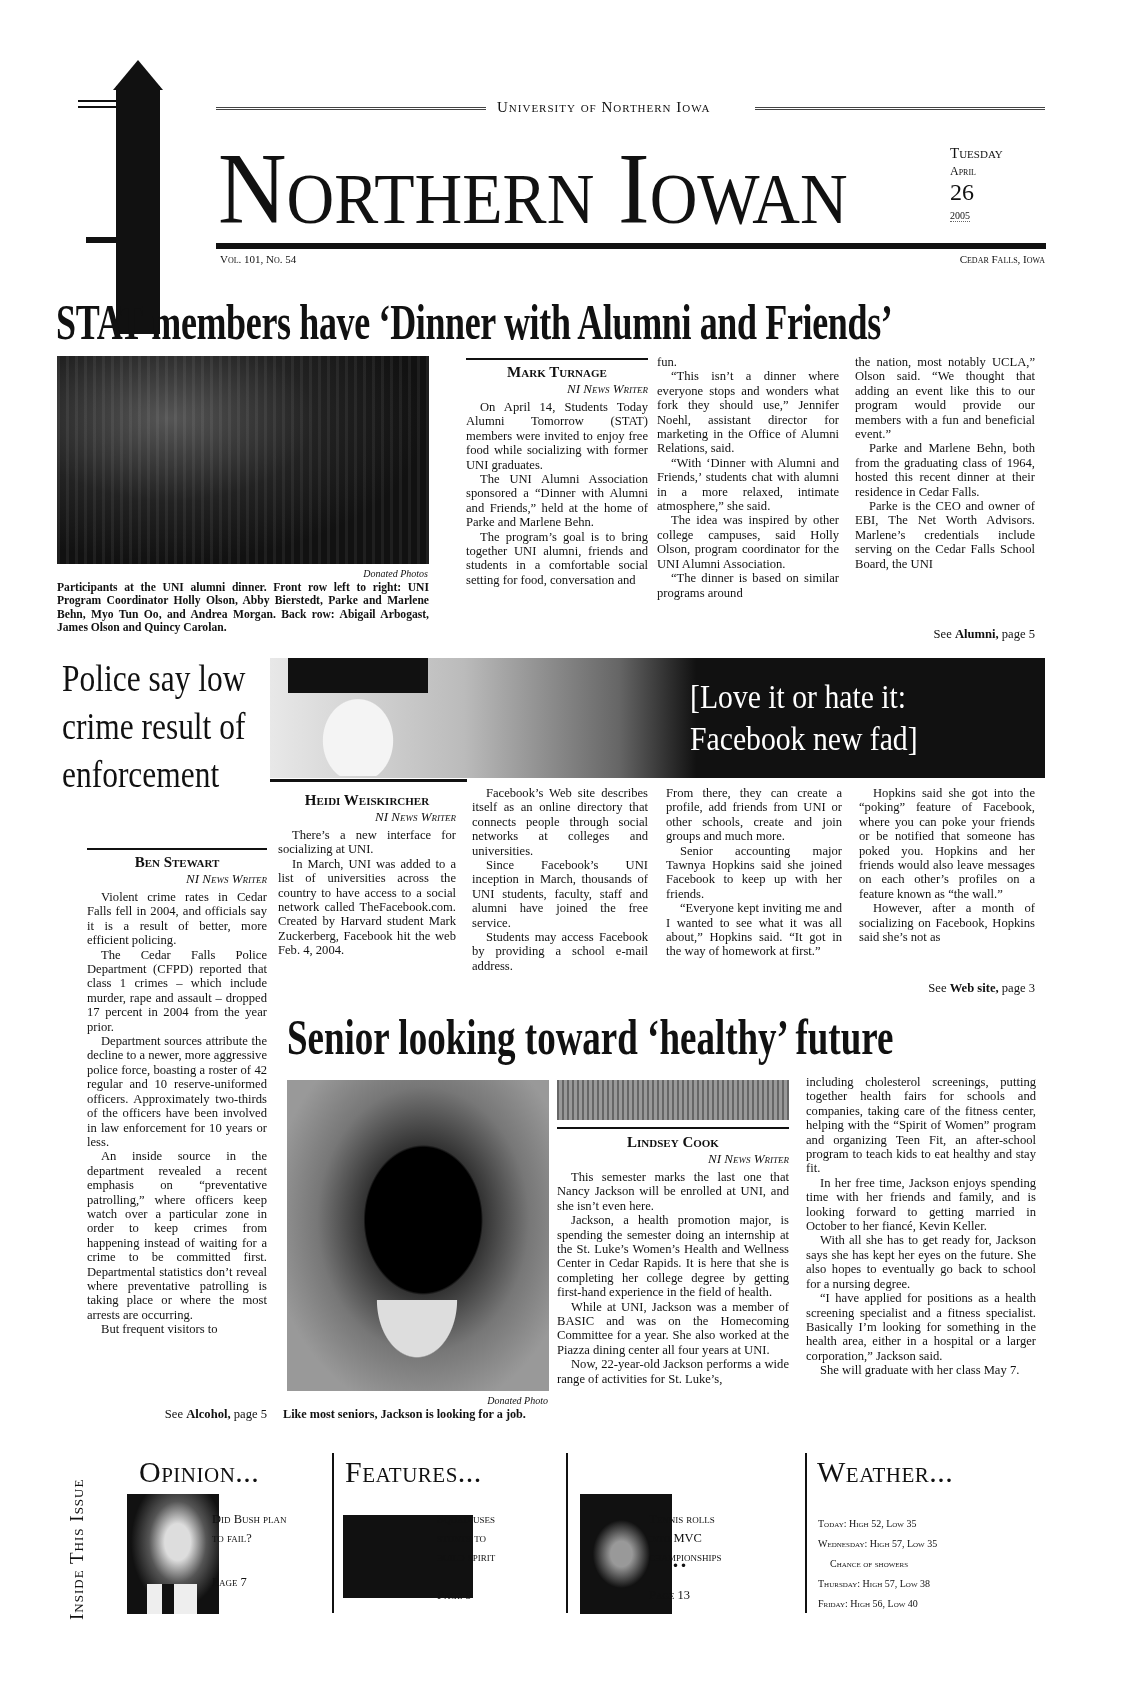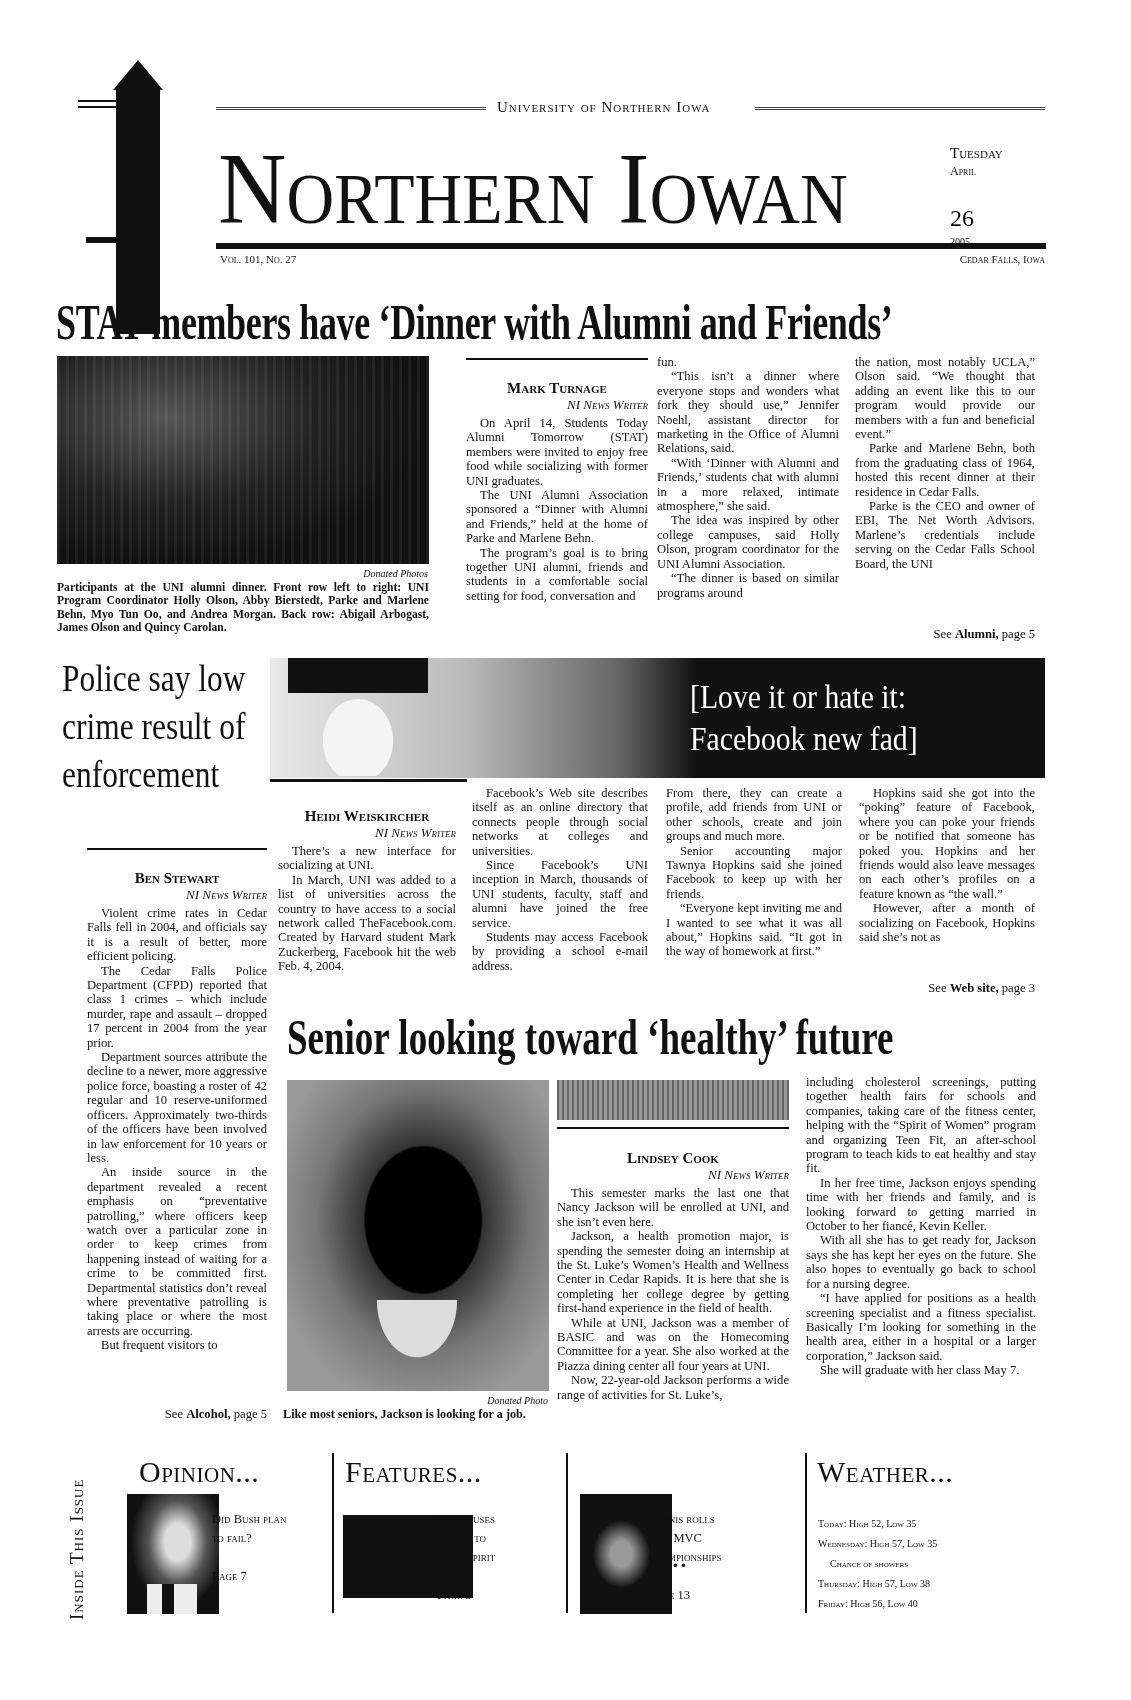--- a/index.html
+++ b/index.html
@@ -11,38 +11,38 @@
   .tower { position:absolute; left:116px; top:86px; width:44px; height:248px; background:#111; }
   .tower-cap { position:absolute; left:116px; top:60px; width:0; height:0; border-left:25px solid transparent; border-right:25px solid transparent; border-bottom:30px solid #111; transform: translateX(-3px); }
   .ticks { position:absolute; left:78px; top:100px; width:38px; }
   .ticks div { height:2px; background:#111; margin-bottom:4px; }
   .rule-thin { position:absolute; height:3px; border-top:1px solid #444; border-bottom:1px solid #444; }
   .uni-line { position:absolute; left:497px; top:99px; font-size:15px; letter-spacing:1px; font-variant: small-caps; }
   .nameplate { position:absolute; left:218px; top:138px; font-size:102px; line-height:1; letter-spacing:0px; font-variant: small-caps; font-weight: normal; transform: scaleX(0.93); transform-origin:left top; }
   .date-box { position:absolute; left:950px; top:145px; width:64px; text-align:left; font-variant: small-caps; }
   .date-box .day { font-size:15px; }
   .date-box .month { font-size:12px; margin-top:2px; }
-  .date-box .num { font-size:24px; line-height:1.1;margin-top:26px; }
+  .date-box .num { font-size:24px; line-height:1.1; }
   .date-box .yr { font-size:10px; border-bottom:1px dotted #666; display:inline-block; }
   .thick-rule { position:absolute; left:216px; top:243px; width:830px; height:6px; background:#111; }
   .left-stub { position:absolute; left:86px; top:237px; width:30px; height:6px; background:#111; }
   .vol { position:absolute; left:220px; top:253px; font-size:11px; font-variant:small-caps; }
   .city { position:absolute; right:86px; top:253px; font-size:11px; font-variant:small-caps; }
 
   
   .hl { position:absolute; font-family:"Liberation Sans Narrow","Liberation Serif", serif; font-weight:bold; transform-origin:left top; white-space:nowrap; }
   .hl-main { left:56px; top:293px; font-size:50px; transform: scaleX(0.72); letter-spacing:-0.5px; }
   .hl-senior { left:287px; top:1008px; font-size:50px; transform: scaleX(0.74); }
   .hl-police { left:62px; top:655px; font-size:37px; font-weight:normal; line-height:48px; transform: scaleX(0.85); white-space:normal; width:260px; }
 
   
   .col { position:absolute; font-size:12.6px; line-height:14.4px; text-align:justify; hyphens:auto; }
   .col p { text-indent:14px; }
   .col p.noind { text-indent:0; }
-  .byline { text-align:center; font-variant:small-caps; font-weight:bold; font-size:15px; line-height:17px;margin-top:16px; }
+  .byline { text-align:center; font-variant:small-caps; font-weight:bold; font-size:15px; line-height:17px; }
   .role { text-align:right; font-style:italic; font-variant:small-caps; font-size:13px; line-height:15px; margin-bottom:4px; }
   .rule-top { border-top:2px solid #111; padding-top:4px; }
   .see { text-align:right; font-size:12.6px; }
   .see b { font-weight:bold;margin-top:32px; }
   .credit { position:absolute; font-style:italic; font-size:10px; text-align:right; }
   .caption { position:absolute; font-family:"Liberation Serif", serif; font-weight:bold; font-size:11.6px; line-height:13.4px; text-align:justify; }
 
   
   .photo { position:absolute; background:#1a1a1a; overflow:hidden; }
   .photo-stat { left:57px; top:356px; width:372px; height:208px;
@@ -96,21 +96,21 @@
   <div class="uni-line">University of Northern Iowa</div>
   <div class="nameplate">Northern Iowan</div>
   <div class="date-box">
     <div class="day">Tuesday</div>
     <div class="month">April</div>
     <div class="num">26</div>
     <div class="yr">2005</div>
   </div>
   <div class="left-stub"></div>
   <div class="thick-rule"></div>
-  <div class="vol">Vol. 101, No. 27</div>
+  <div class="vol">Vol. 101, No. 54</div>
   <div class="city">Cedar Falls, Iowa</div>
 </div>
 
 <div class="hl hl-main">STAT members have ‘Dinner with Alumni and Friends’</div>
 <div class="photo photo-stat"></div>
 <div class="credit" style="left:330px; top:568px; width:98px;">Donated Photos</div>
 <div class="caption" style="left:57px; top:581px; width:372px;">Participants at the UNI alumni dinner. Front row left to right: UNI Program Coordinator Holly Olson, Abby Bierstedt, Parke and Marlene Behn, Myo Tun Oo, and Andrea Morgan. Back row: Abigail Arbogast, James Olson and Quincy Carolan.</div>
 
 <div class="col" style="left:466px; top:358px; width:182px;">
   <div class="rule-top">
@@ -209,21 +209,21 @@
   <p>She will graduate with her class May 7.</p>
 </div>
 
 <div class="inside-label">Inside This Issue</div>
 
 <div class="sect-h" style="left:127px; top:1455px;margin-left:12px;">Opinion...</div>
 <div class="thumb thumb-op"></div>
 <div class="teaser" style="left:212px; top:1510px;">
   <div>Did Bush plan</div>
   <div>to fail?</div>
-  <div style="margin-top:19px;">Page 7</div>
+  <div style="margin-top:25px;">Page 7</div>
 </div>
 
 <div class="vdiv" style="left:332px; top:1453px; height:160px;"></div>
 <div class="sect-h" style="left:345px; top:1455px;">Features...</div>
 <div class="thumb thumb-feat"></div>
 <div class="teaser" style="left:437px; top:1510px;">
   <div>Squad uses</div>
   <div>stunts to</div>
   <div>build spirit</div>
   <div style="margin-top:19px;">Page 9</div>

